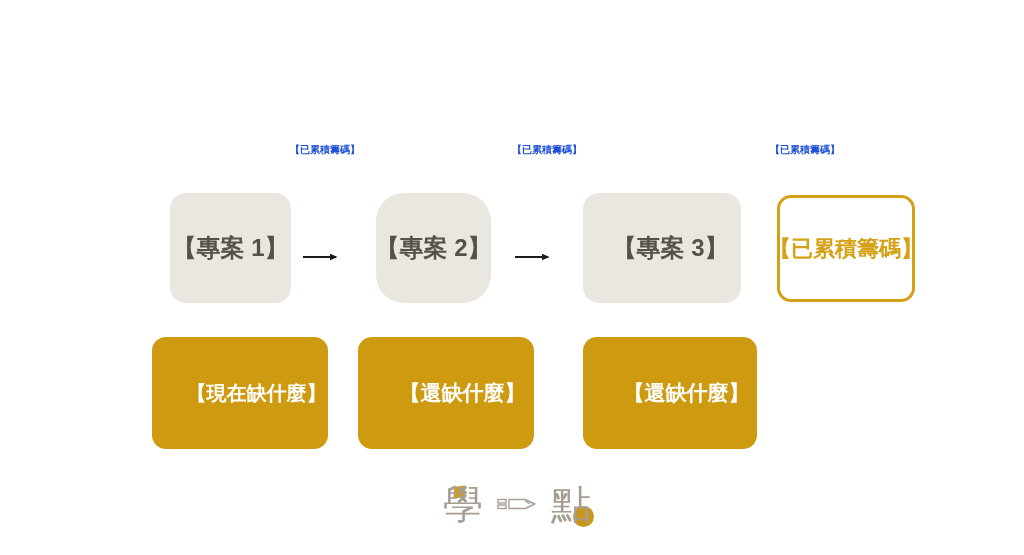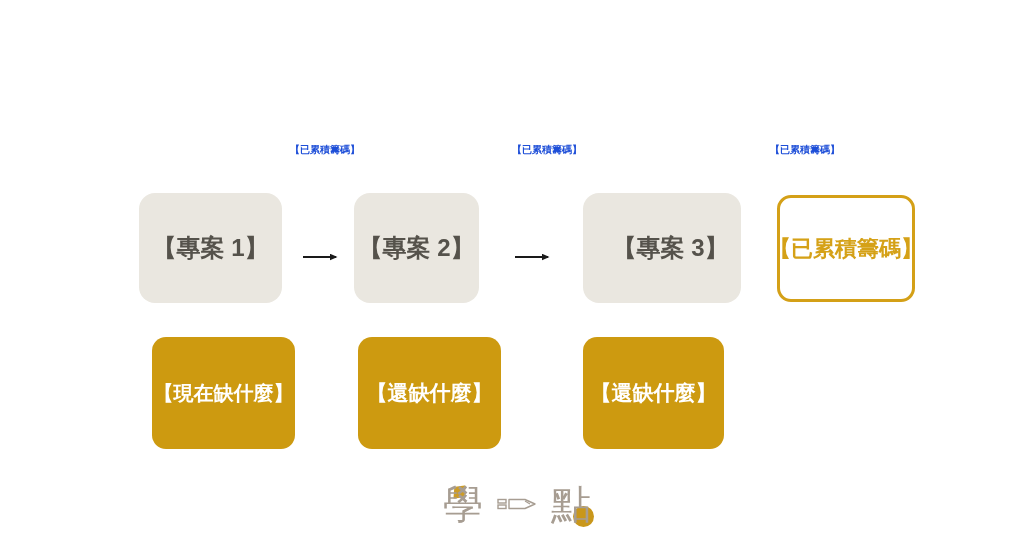--- a/index.html
+++ b/index.html
@@ -50,22 +50,22 @@
     background: #EAE7E0;
     border-radius: 16px;
     display: flex;
     align-items: center;
     justify-content: center;
     font-size: 24px;
     font-weight: 700;
     color: #55524B;
     white-space: nowrap;
   }
-  .proj-1 { left: 139px; width: 143px; }
-  .proj-2 { left: 354px; width: 125px; }
+  .proj-1 { left: 170px; width: 121px; }
+  .proj-2 { left: 376px; width: 115px; border-radius: 28px; }
   .proj-3 { left: 583px; width: 141px; padding-left: 17px; }
 
   
   .goal-box {
     position: absolute;
     top: 195px;
     left: 777px;
     width: 138px;
     height: 107px;
     background: #ffffff;
@@ -87,20 +87,21 @@
     top: 337px;
     height: 112px;
     background: #CD9A10;
     border-radius: 14px;
     display: flex;
     align-items: center;
     justify-content: center;
     font-weight: 700;
     color: #ffffff;
     white-space: nowrap;
+    padding-left: 33px;
   }
   .gap-1 { left: 152px; width: 143px; font-size: 20px; }
   .gap-2 { left: 358px; width: 143px; font-size: 21px; }
   .gap-3 { left: 583px; width: 141px; font-size: 21px; }
 
   
   .arrow-layer {
     position: absolute;
     top: 0; left: 0;
     width: 1024px; height: 555px;

